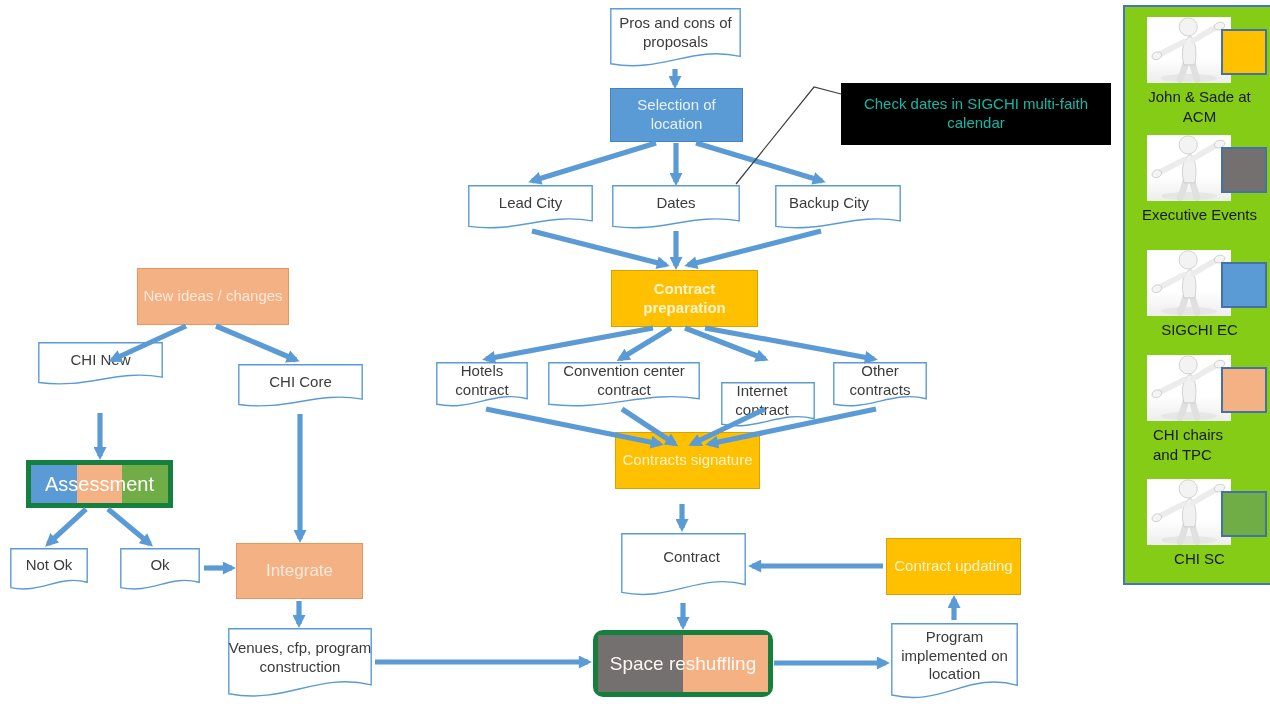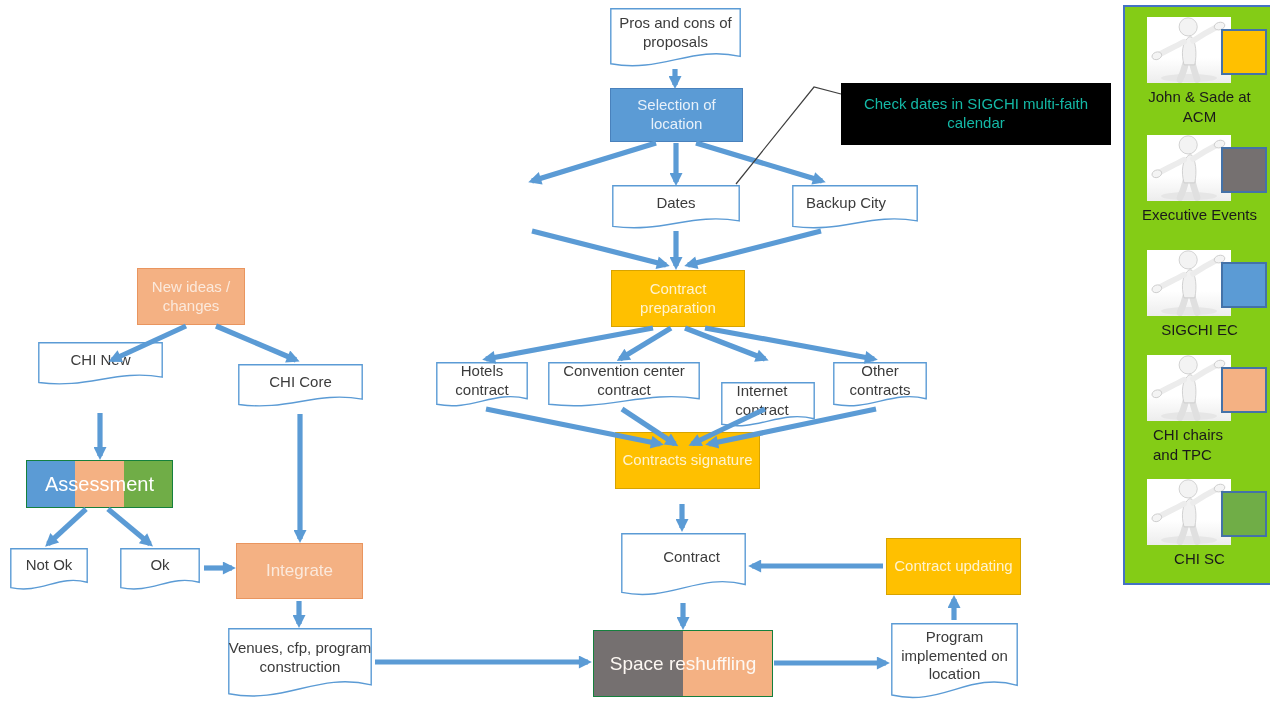--- a/index.html
+++ b/index.html
@@ -12,25 +12,25 @@
         text-align:center;font-size:15px;line-height:1.25;z-index:3;box-sizing:border-box;}
   .node .lbl{position:relative;z-index:2;display:block;width:100%;}
   
   .doc{color:var(--text-dark,#3B3B3B);padding-bottom:9px;}
   .doc svg.doc-bg{position:absolute;left:0;top:0;z-index:1;overflow:visible;}
   
   .box-blue{background:var(--blue,#5B9BD5);border:1px solid #4981BC;color:#E8F1FA;}
   .box-yellow{background:var(--yellow,#FFC000);border:1px solid #D7A300;color:#FFF3CF;}
   .box-orange{background:var(--orange,#F4B183);border:1px solid #E9955F;color:#FBE9DC;}
   .box-black{background:var(--black,#000);color:#14b8a6;}
-  .split-box{border:1px solid #15803d;color:#fff;}
+  .split-box{border:5px solid #15803d;color:#fff;}
   .split-box .seg{position:absolute;top:0;bottom:0;z-index:1;}
   .split-box .lbl{position:absolute;z-index:2;left:0;right:0;top:50%;transform:translateY(-50%);}
   #assessment{font-size:20px;}
-  #space-reshuffling{font-size:19px;color:#FDF8F3;}
+  #space-reshuffling{font-size:19px;color:#FDF8F3;border-radius:10px;}
   #integrate{font-size:17px;}
   
   #legend{position:absolute;left:1115px;top:5px;width:153px;height:580px;z-index:4;
           border:2px solid var(--legend-border,#4472C4);box-sizing:border-box;background:#84cc16;}
   .legend-item{position:absolute;left:0;width:100%;}
   .person-tile{position:absolute;left:22px;top:0;width:84px;height:66px;
                background:linear-gradient(#ffffff 62%,#ededed 100%);}
   .legend-swatch{position:absolute;right:7px;top:12px;width:46px;height:46px;
                  border:2px solid #4472A8;box-sizing:border-box;}
   .legend-label{position:absolute;top:70px;left:0;right:0;margin:0 auto;
@@ -43,29 +43,35 @@
 
 <div id="stage">
 
   <div class="node doc" style="left:602px;top:8px;width:131px;height:62px;padding-bottom:12px;">
       <svg class="doc-bg" width="131" height="62" viewBox="0 0 131 62">
         <path d="M0.8,0.8 L130.2,0.8 L130.2,48.4 C81.2,37.2 52.4,65.1 0.8,55.8 Z" fill="#ffffff" stroke="#5B9BD5" stroke-width="1.4"></path>
       </svg>
     <span class="lbl">Pros and cons of proposals</span>
     </div>
 
+  <div class="node doc" style="left:460px;top:185px;width:125px;height:46px;">
+      <svg class="doc-bg" width="125" height="46" viewBox="0 0 125 46">
+        <path d="M0.8,0.8 L124.2,0.8 L124.2,35.9 C77.5,27.6 50.0,48.3 0.8,41.4 Z" fill="#ffffff" stroke="#5B9BD5" stroke-width="1.4"></path>
+      </svg>
+    <span class="lbl">Lead City</span>
+    </div>
 
   <div class="node doc" style="left:604px;top:185px;width:128px;height:46px;">
       <svg class="doc-bg" width="128" height="46" viewBox="0 0 128 46">
         <path d="M0.8,0.8 L127.2,0.8 L127.2,35.9 C79.4,27.6 51.2,48.3 0.8,41.4 Z" fill="#ffffff" stroke="#5B9BD5" stroke-width="1.4"></path>
       </svg>
     <span class="lbl">Dates</span>
     </div>
 
-  <div class="node doc" style="left:784px;top:185px;width:108px;height:46px;">
+  <div class="node doc" style="left:767px;top:185px;width:108px;height:46px;">
       <svg class="doc-bg" width="126" height="46" viewBox="0 0 126 46">
         <path d="M0.8,0.8 L125.2,0.8 L125.2,35.9 C78.1,27.6 50.4,48.3 0.8,41.4 Z" fill="#ffffff" stroke="#5B9BD5" stroke-width="1.4"></path>
       </svg>
     <span class="lbl">Backup City</span>
     </div>
 
   <div class="node doc" style="left:428px;top:362px;width:92px;height:47px;">
       <svg class="doc-bg" width="92" height="47" viewBox="0 0 92 47">
         <path d="M0.8,0.8 L91.2,0.8 L91.2,36.7 C57.0,28.2 36.8,49.4 0.8,42.3 Z" fill="#ffffff" stroke="#5B9BD5" stroke-width="1.4"></path>
       </svg>
@@ -143,33 +149,33 @@
     </div>
 
   <div class="node box-blue" style="left:602px;top:88px;width:133px;height:54px;">
     <span class="lbl">Selection of location</span>
     </div>
 
   <div class="node box-black" style="left:833px;top:83px;width:270px;height:62px;padding:0 6px;">
     <span class="lbl">Check dates in SIGCHI multi-faith calendar</span>
     </div>
 
-  <div class="node box-yellow" style="left:603px;top:270px;width:134px;height:57px;">
+  <div class="node box-yellow" style="left:603px;top:270px;width:147px;height:57px;font-weight:bold;">
     <span class="lbl">Contract preparation</span>
     </div>
 
   <div class="node box-yellow" style="left:607px;top:432px;width:145px;height:57px;">
     <span class="lbl">Contracts signature</span>
     </div>
 
   <div class="node box-yellow" style="left:878px;top:538px;width:135px;height:57px;">
     <span class="lbl">Contract updating</span>
     </div>
 
-  <div class="node box-orange" style="left:129px;top:268px;width:108px;height:57px;">
+  <div class="node box-orange" style="left:129px;top:268px;width:152px;height:57px;">
     <span class="lbl">New ideas / changes</span>
     </div>
 
   <div class="node box-orange" id="integrate" style="left:228px;top:543px;width:127px;height:56px;">
     <span class="lbl">Integrate</span>
     </div>
 
   <div class="node split-box" id="assessment" style="left:18px;top:460px;width:147px;height:48px;">
     <span class="seg" style="left:0;width:33.4%;background:var(--blue,#5B9BD5);"></span>
     <span class="seg" style="left:33.4%;width:33.3%;background:var(--orange,#F4B183);"></span>

